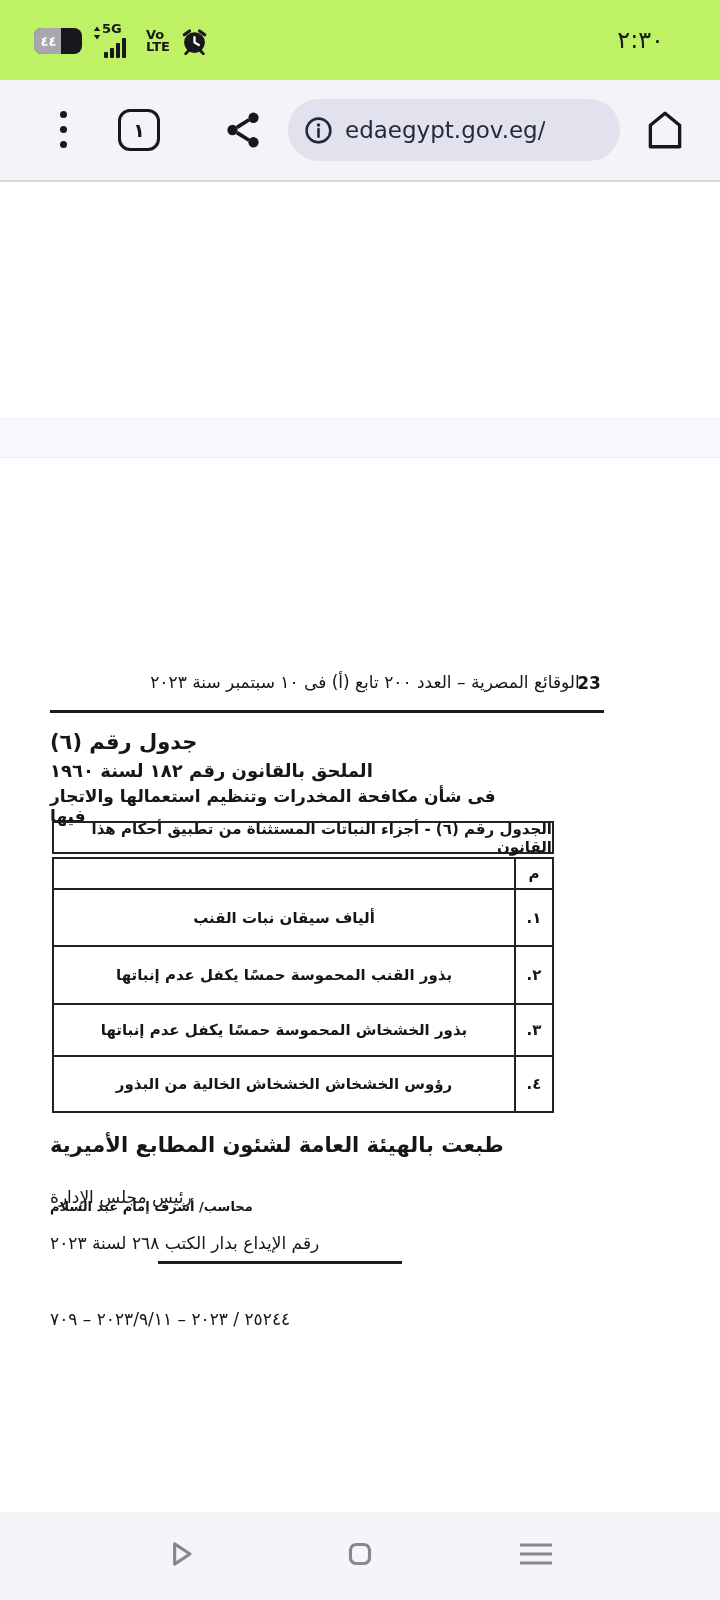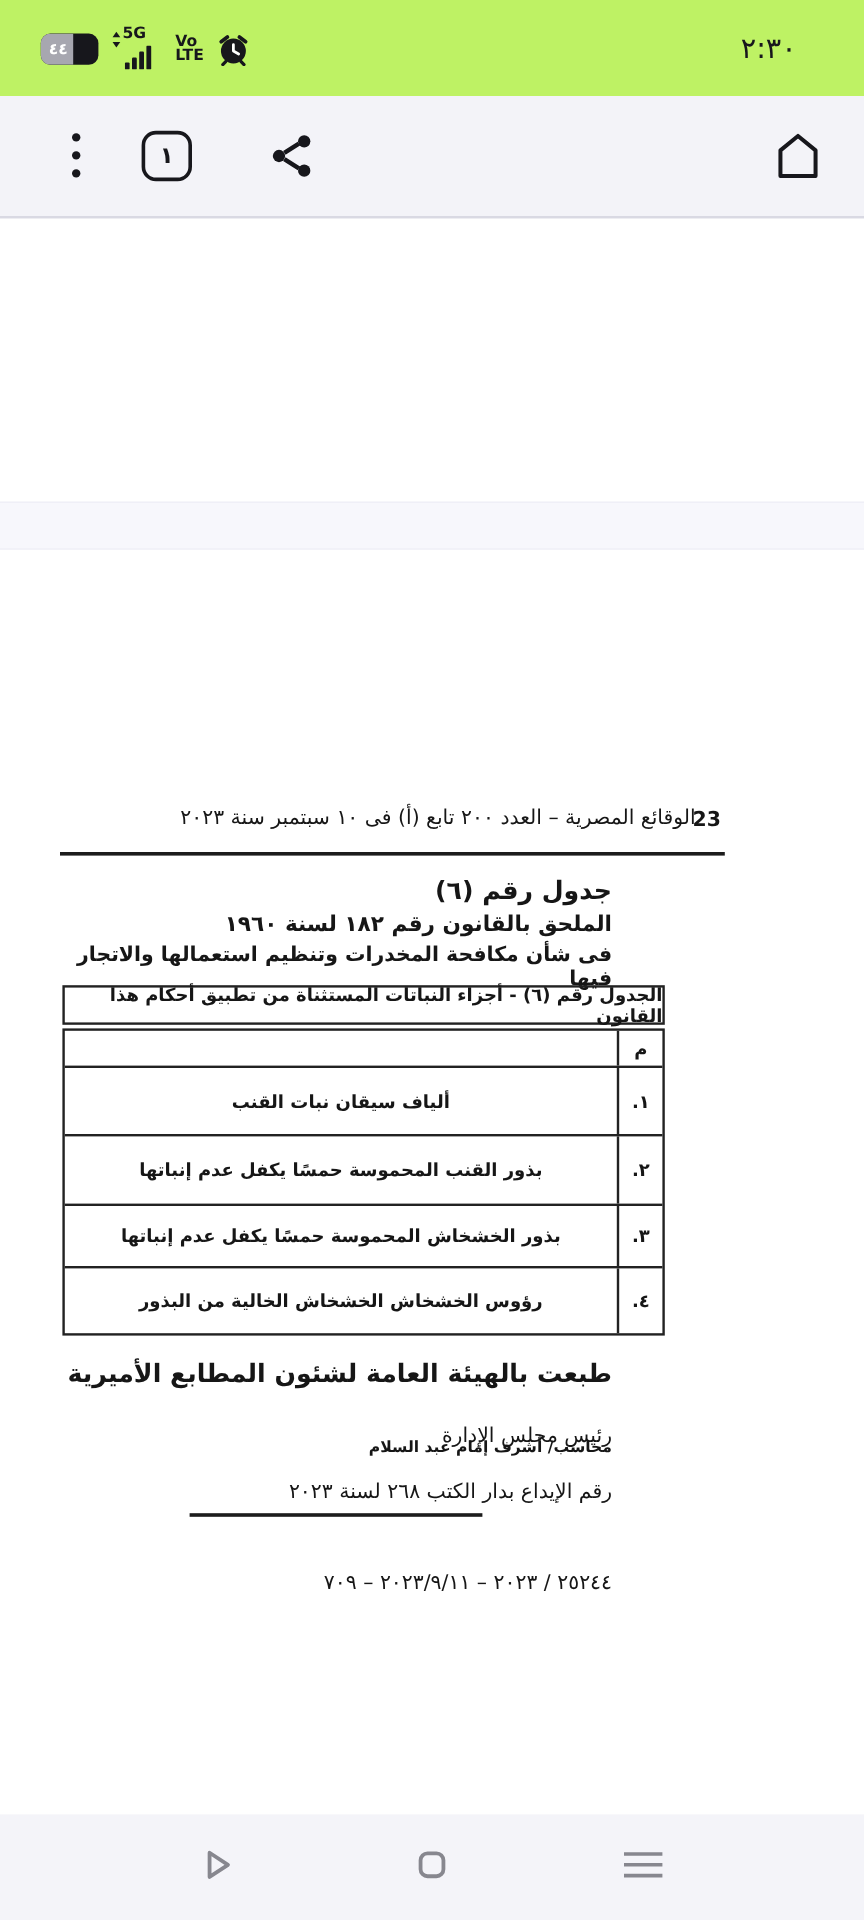--- a/index.html
+++ b/index.html
@@ -33,21 +33,21 @@
   .urltext{font-size:23px;color:#252a38;white-space:nowrap;overflow:hidden;margin-left:11px;direction:ltr;}
   .homebtn{position:absolute;left:642px;top:27px;cursor:pointer;}
   
   .band{position:absolute;top:418px;left:0;width:720px;height:40px;background:#f7f7fc;
         border-top:1px solid #ededf5;border-bottom:1px solid #ededf5;box-sizing:border-box;}
   .doc{color:#161616;}
   .doc .abs{position:absolute;direction:rtl;}
   .issue-header{top:672px;left:130px;width:470px;text-align:center;font-size:17px;}
   .page-num{top:673px;left:575px;width:28px;text-align:center;font-size:17px;font-weight:bold;}
   .rule1{position:absolute;top:710px;left:50px;width:554px;height:3px;background:#1c1c1c;}
-  .t-center{left:50px;width:460px;text-align:right;}
+  .t-center{left:50px;width:460px;text-align:left;}
   .t1{top:730px;font-size:21px;font-weight:bold;}
   .t2{top:760px;font-size:18px;font-weight:bold;}
   .t3{top:786px;font-size:17px;font-weight:bold;}
   .cap{position:absolute;top:821px;left:52px;width:502px;height:33px;border:2px solid #222;box-sizing:border-box;
        display:flex;align-items:center;justify-content:center;font-size:15px;font-weight:bold;direction:rtl;}
   .tbl{position:absolute;top:857px;left:52px;width:502px;height:256px;border:2px solid #222;box-sizing:border-box;
        direction:rtl;display:flex;flex-direction:column;}
   .trow{display:flex;border-bottom:2px solid #222;box-sizing:border-box;}
   .trow:last-child{border-bottom:none;flex:1;}
   .rh0{height:31px;}.rh1{height:57px;}.rh2{height:58px;}.rh3{height:52px;}
@@ -113,20 +113,28 @@
   </div>
   <div class="tabbox">
     <span>١</span>
   </div>
   <svg class="share" width="42" height="42" viewBox="0 0 36 36">
     <path d="M12.8 15.8 L23.2 9.2 M12.8 20.2 L23.2 26.8" stroke="#17171c" stroke-width="3.2"></path>
     <circle cx="27" cy="7.5" r="4.4" fill="#17171c"></circle>
     <circle cx="9" cy="18" r="4.4" fill="#17171c"></circle>
     <circle cx="27" cy="28.5" r="4.4" fill="#17171c"></circle>
   </svg>
+  <div class="urlpill">
+    <svg width="31" height="31" viewBox="0 0 30 30">
+      <circle cx="15" cy="15" r="11.5" fill="none" stroke="#232838" stroke-width="2.5"></circle>
+      <path d="M15 13.6 V21" stroke="#232838" stroke-width="2.5" stroke-linecap="round"></path>
+      <circle cx="15" cy="9.6" r="1.7" fill="#232838"></circle>
+    </svg>
+    <span class="urltext">edaegypt.gov.eg/</span>
+  </div>
   <svg class="homebtn" width="46" height="46" viewBox="0 0 44 44">
     <path d="M8 38 V17.5 L22 6 L36 17.5 V38 Z" fill="none" stroke="#17171c" stroke-width="3.2" stroke-linejoin="round"></path>
   </svg>
 </div>
 
 <div class="band"></div>
 
 <div class="doc">
   <div class="abs issue-header">الوقائع المصرية – العدد ٢٠٠ تابع (أ) فى ١٠ سبتمبر سنة ٢٠٢٣</div>
   <div class="abs page-num">23</div>

